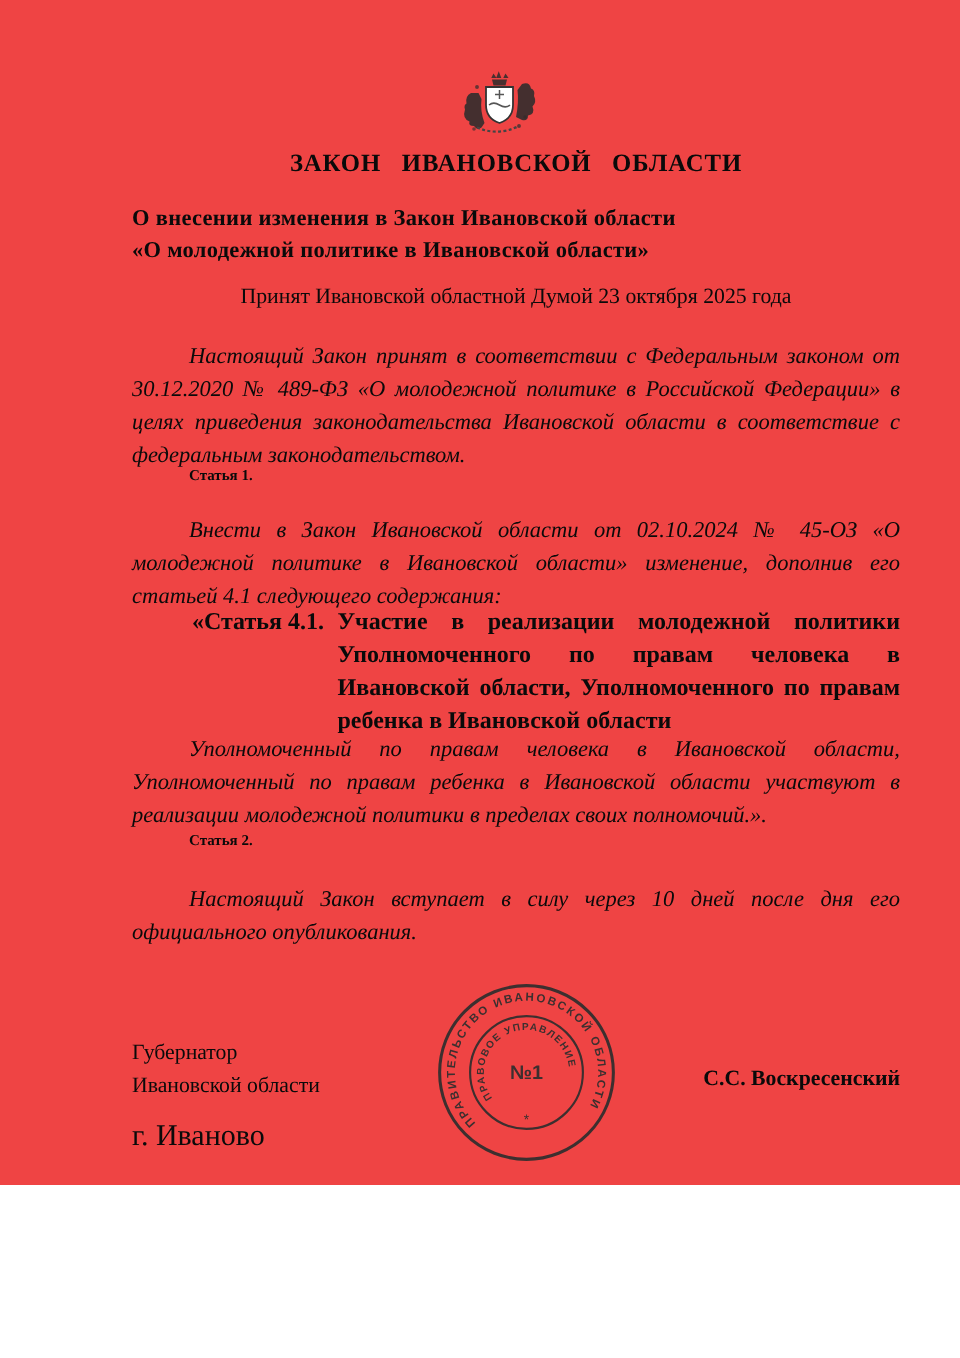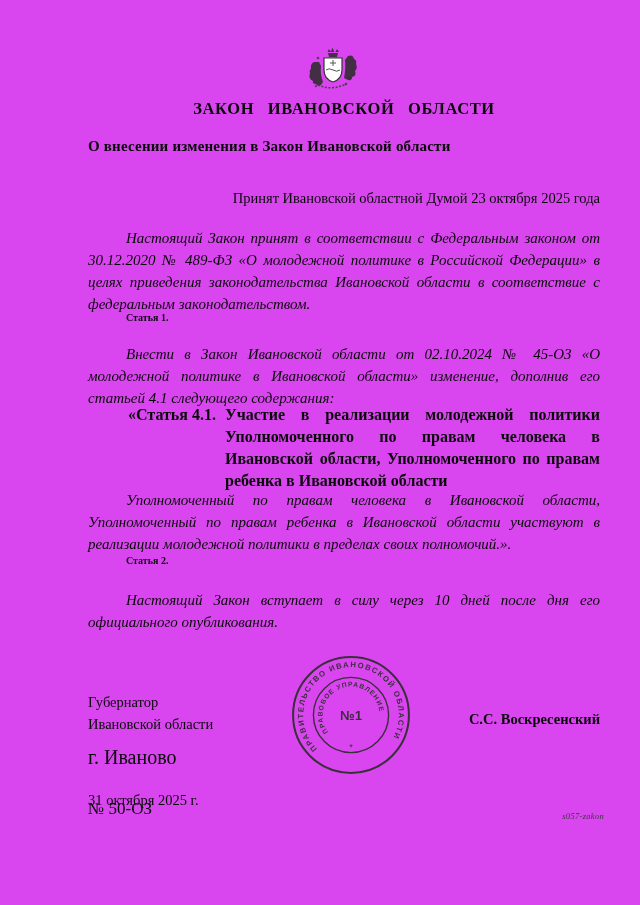--- a/index.html
+++ b/index.html
@@ -1,24 +1,24 @@
 <!DOCTYPE html>
 <html><head>
 <meta charset="utf-8">
 <style>
   html,body{margin:0;padding:0;background:#ffffff;}
   body{width:640px;height:905px;font-family:"Liberation Serif","DejaVu Serif",serif;color:#0a0a0a;}
-  .page{position:relative;width:640px;height:905px;background:#d946ef;overflow:hidden;}
+  .page{position:relative;width:640px;height:790px;background:#ef4444;overflow:hidden;}
   .page > *{position:absolute;}
   .emblem{left:304px;top:46px;width:56px;height:50px;}
   .title{left:88px;top:99px;width:512px;margin:0;text-align:center;
          font-size:16.5px;font-weight:bold;letter-spacing:.6px;word-spacing:9px;}
   .subtitle{left:88px;top:136px;width:512px;text-align:left;
             font-weight:bold;font-size:15px;line-height:21px;letter-spacing:.2px;}
-  .adopted{left:88px;top:190px;width:512px;text-align:right;font-size:14.5px;}
+  .adopted{left:88px;top:190px;width:512px;text-align:center;font-size:14.5px;}
   .para{left:88px;width:512px;margin:0;text-align:justify;
         font-size:15px;line-height:22px;text-indent:38px;font-style:italic;}
   .preamble{top:227px;}
   .article-heading{left:126px;font-weight:bold;font-size:10px;}
   .a1{top:312px;}
   .a1body{top:343px;}
   .inserted{left:88px;top:404px;width:512px;box-sizing:border-box;padding-left:137px;
             font-weight:bold;font-size:16px;line-height:22px;text-align:justify;}
   .ins-label{position:absolute;left:40px;top:0;white-space:nowrap;font-weight:bold;}
   .insbody{top:489px;}
@@ -53,20 +53,21 @@
       <path d="M22,24 q3,-2.5 7,0 q4,2.5 7,0" fill="none" stroke="#555555" stroke-width="1"></path>
       <path d="M29,14 v6 M26,17 h6" stroke="#555555" stroke-width="1"></path>
       <path d="M14,39 q14,6 28,-1" fill="none" stroke="#444444" stroke-width="1.5" stroke-dasharray="2 1.6"></path>
     </svg>
   </div>
 
   <h1 class="title">ЗАКОН ИВАНОВСКОЙ ОБЛАСТИ</h1>
 
   <div class="subtitle">
     <div>О внесении изменения в Закон Ивановской области</div>
+    <div>«О молодежной политике в Ивановской области»</div>
   </div>
 
   <div class="adopted">Принят Ивановской областной Думой 23 октября 2025 года</div>
 
   <p class="para preamble">Настоящий Закон принят в соответствии с Федеральным законом от 30.12.2020 № 489-ФЗ «О молодежной политике в Российской Федерации» в целях приведения законодательства Ивановской области в соответствие с федеральным законодательством.</p>
 
   <div class="article-heading a1">Статья 1.</div>
   <p class="para a1body">Внести в Закон Ивановской области от 02.10.2024 № 45-ОЗ «О молодежной политике в Ивановской области» изменение, дополнив его статьей 4.1 следующего содержания:</p>
 
   <div class="inserted" style="position:absolute;">

